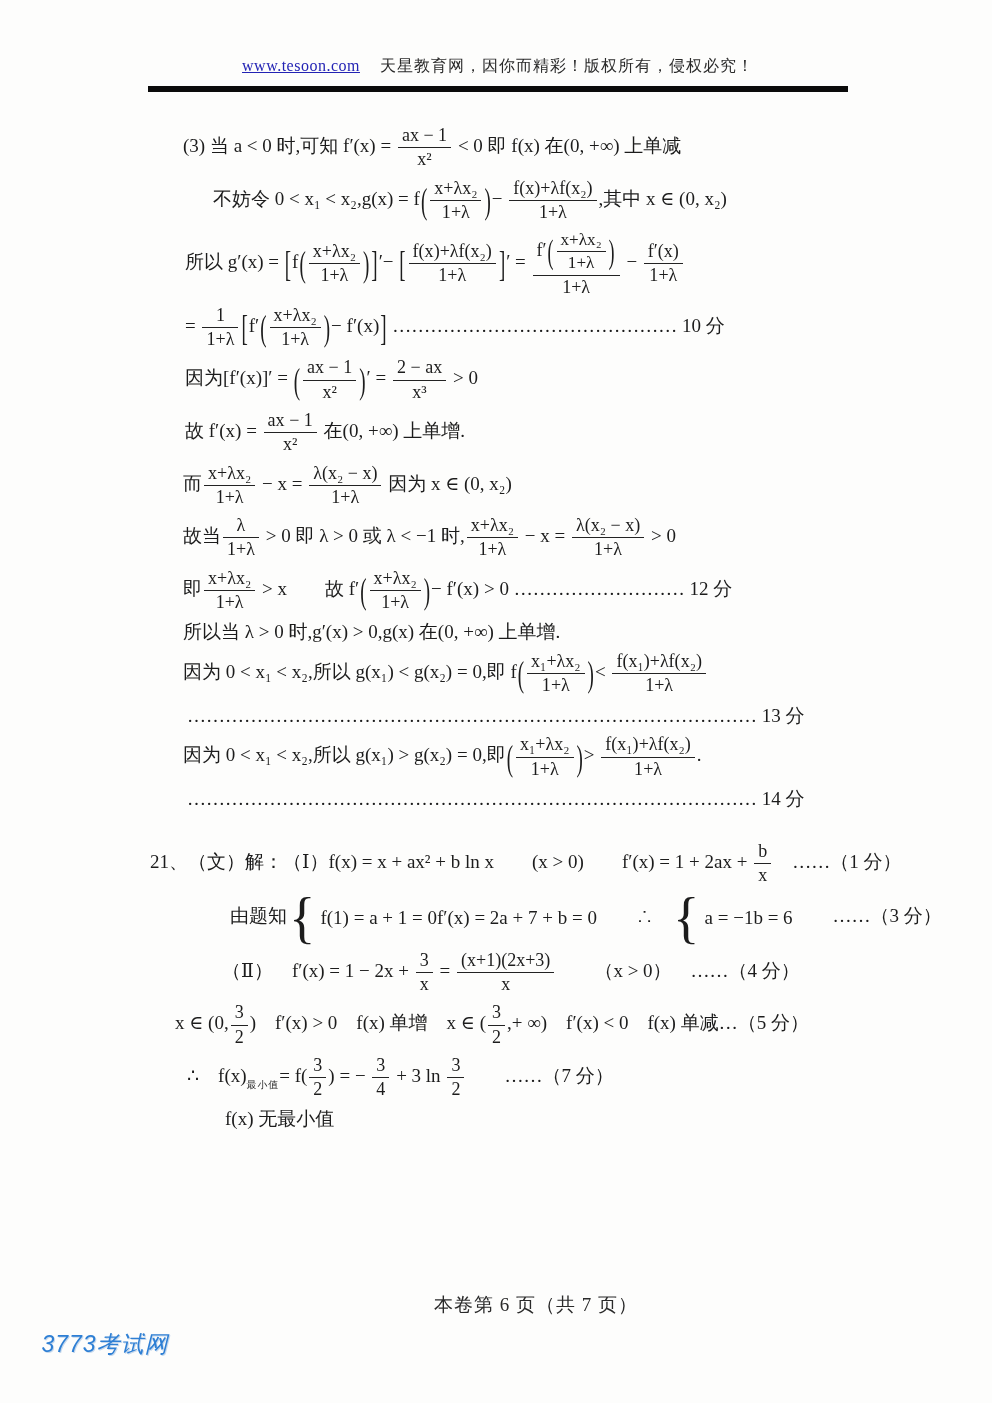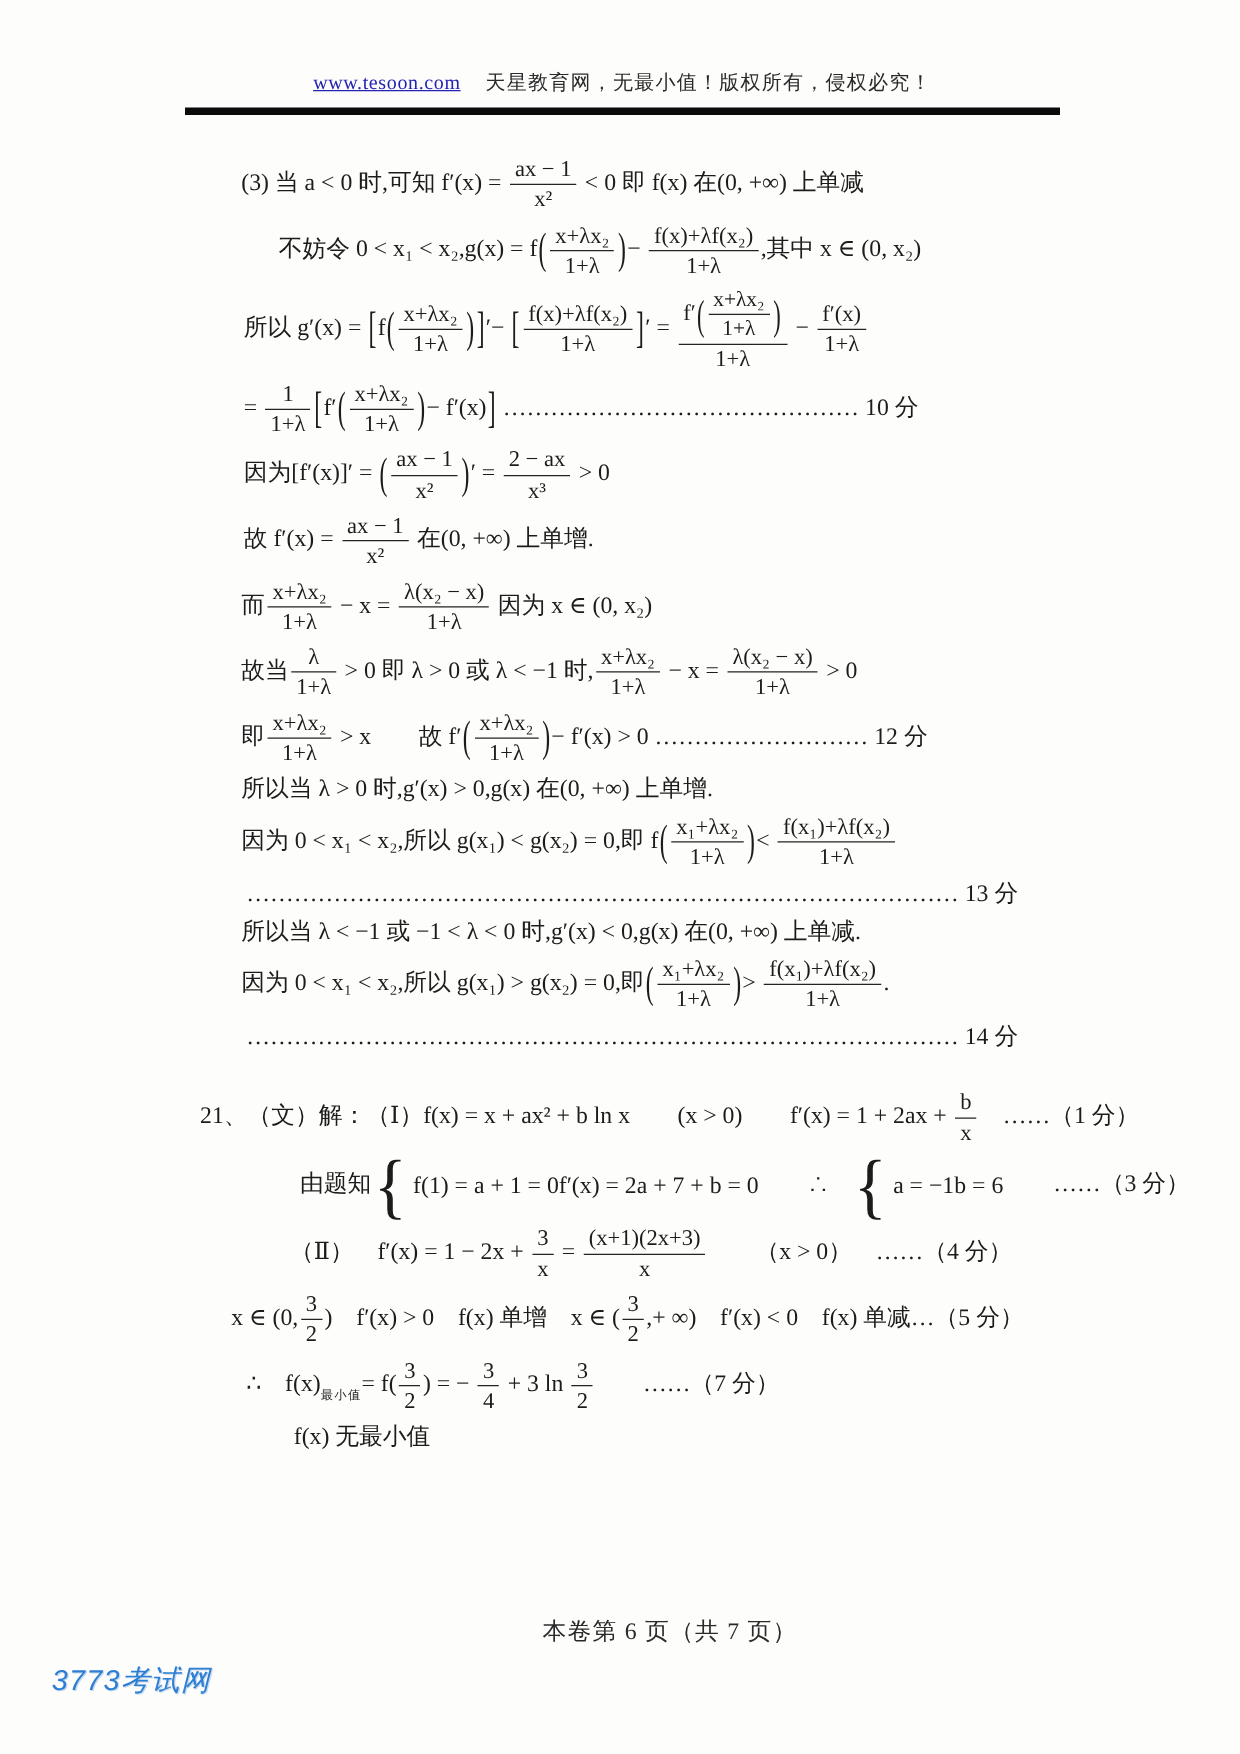--- a/index.html
+++ b/index.html
@@ -15,21 +15,21 @@
     border-bottom:6px solid #0b0b0b;
     font-size:16px;white-space:nowrap;
   }
   .header .url{
     color:#2323b4;text-decoration:underline;margin-right:20px;
     font-family:"Liberation Serif",serif;letter-spacing:.5px;cursor:pointer;
   }
   .header .slogan{color:#2a2a2a;letter-spacing:1px;}
   
   .content{
-    position:absolute;top:118px;left:160px;width:712px;
+    position:absolute;top:118px;left:150px;width:712px;
     font-size:19px;line-height:1.25;
   }
   .line{margin:7px 0;white-space:nowrap;}
   .line.gap{margin-top:30px;}
   .frac{
     display:inline-block;vertical-align:middle;text-align:center;
     font-size:.95em;line-height:1.18;padding:0 2px;
   }
   .frac .num{display:block;border-bottom:1.5px solid #232323;padding:0 4px 1px;}
   .frac .den{display:block;padding:1px 4px 0;}
@@ -56,37 +56,36 @@
     display:block;font-size:23px;font-weight:normal;font-style:italic;
     letter-spacing:1px;line-height:1.05;
     font-family:"Liberation Sans","DejaVu Sans",sans-serif;
     text-shadow:1px 1px 0 rgba(40,110,190,.25);
   }
 </style>
 </head>
 <body>
 
 <div class="header">
-  <span class="url" style="color: rgb(35, 35, 180);">www.tesoon.com</span><span class="slogan">天星教育网，无最小值！版权所有，侵权必究！</span>
+  <span class="url" style="color: rgb(35, 35, 180);">www.tesoon.com</span><span class="slogan">天星教育网，因你而精彩！版权所有，侵权必究！</span>
 </div>
 
 <div class="content">
     <div class="line" style="padding-left: 33px;">(3) 当 a &lt; 0 时,可知 f′(x) = <span class="frac"><span class="num">ax − 1</span><span class="den">x²</span></span> &lt; 0 即 f(x) 在(0, +∞) 上单减</div>
     <div class="line" style="padding-left: 63px;">不妨令 0 &lt; x₁ &lt; x₂,g(x) = f<span class="big">(</span><span class="frac"><span class="num">x+λx₂</span><span class="den">1+λ</span></span><span class="big">)</span>− <span class="frac"><span class="num">f(x)+λf(x₂)</span><span class="den">1+λ</span></span>,其中 x ∈ (0, x₂)</div>
     <div class="line" style="padding-left: 35px;">所以 g′(x) = <span class="big">[</span>f<span class="big">(</span><span class="frac"><span class="num">x+λx₂</span><span class="den">1+λ</span></span><span class="big">)</span><span class="big">]</span>′− <span class="big">[</span><span class="frac"><span class="num">f(x)+λf(x₂)</span><span class="den">1+λ</span></span><span class="big">]</span>′ = <span class="frac"><span class="num">f′<span class="big">(</span><span class="frac"><span class="num">x+λx₂</span><span class="den">1+λ</span></span><span class="big">)</span></span><span class="den">1+λ</span></span> − <span class="frac"><span class="num">f′(x)</span><span class="den">1+λ</span></span></div>
     <div class="line" style="padding-left: 35px;">= <span class="frac"><span class="num">1</span><span class="den">1+λ</span></span><span class="big">[</span>f′<span class="big">(</span><span class="frac"><span class="num">x+λx₂</span><span class="den">1+λ</span></span><span class="big">)</span>− f′(x)<span class="big">]</span> ……………………………………… 10 分</div>
     <div class="line" style="padding-left: 35px;">因为[f′(x)]′ = <span class="big">(</span><span class="frac"><span class="num">ax − 1</span><span class="den">x²</span></span><span class="big">)</span>′ = <span class="frac"><span class="num">2 − ax</span><span class="den">x³</span></span> &gt; 0</div>
     <div class="line" style="padding-left: 35px;">故 f′(x) = <span class="frac"><span class="num">ax − 1</span><span class="den">x²</span></span> 在(0, +∞) 上单增.</div>
     <div class="line" style="padding-left: 33px;">而<span class="frac"><span class="num">x+λx₂</span><span class="den">1+λ</span></span> − x = <span class="frac"><span class="num">λ(x₂ − x)</span><span class="den">1+λ</span></span> 因为 x ∈ (0, x₂)</div>
     <div class="line" style="padding-left: 33px;">故当<span class="frac"><span class="num">λ</span><span class="den">1+λ</span></span> &gt; 0 即 λ &gt; 0 或 λ &lt; −1 时,<span class="frac"><span class="num">x+λx₂</span><span class="den">1+λ</span></span> − x = <span class="frac"><span class="num">λ(x₂ − x)</span><span class="den">1+λ</span></span> &gt; 0</div>
     <div class="line" style="padding-left: 33px;">即<span class="frac"><span class="num">x+λx₂</span><span class="den">1+λ</span></span> &gt; x　　故 f′<span class="big">(</span><span class="frac"><span class="num">x+λx₂</span><span class="den">1+λ</span></span><span class="big">)</span>− f′(x) &gt; 0 ……………………… 12 分</div>
     <div class="line" style="padding-left: 33px;">所以当 λ &gt; 0 时,g′(x) &gt; 0,g(x) 在(0, +∞) 上单增.</div>
     <div class="line" style="padding-left: 33px;">因为 0 &lt; x₁ &lt; x₂,所以 g(x₁) &lt; g(x₂) = 0,即 f<span class="big">(</span><span class="frac"><span class="num">x₁+λx₂</span><span class="den">1+λ</span></span><span class="big">)</span>&lt; <span class="frac"><span class="num">f(x₁)+λf(x₂)</span><span class="den">1+λ</span></span></div>
     <div class="line" style="padding-left: 37px;">……………………………………………………………………………… 13 分</div>
-    <div class="line" style="padding-left: 33px;">所以当 λ &lt; −1 或 −1 &lt; λ &lt; 0 时,g′(x) &lt; 0,g(x) 在(0, +∞) 上单减.</div>
     <div class="line" style="padding-left: 33px;">因为 0 &lt; x₁ &lt; x₂,所以 g(x₁) &gt; g(x₂) = 0,即<span class="big">(</span><span class="frac"><span class="num">x₁+λx₂</span><span class="den">1+λ</span></span><span class="big">)</span>&gt; <span class="frac"><span class="num">f(x₁)+λf(x₂)</span><span class="den">1+λ</span></span>.</div>
     <div class="line" style="padding-left: 37px;">……………………………………………………………………………… 14 分</div>
     <div class="line gap" style="padding-left: 0px;">21、（文）解：（Ⅰ）f(x) = x + ax² + b ln x　　(x &gt; 0)　　f′(x) = 1 + 2ax + <span class="frac"><span class="num">b</span><span class="den">x</span></span>　……（1 分）</div>
     <div class="line" style="padding-left: 80px;">由题知<span class="sys">
         <span class="brace">{</span>
         <span class="col">
           <span class="row">f(1) = a + 1 = 0</span>
           <span class="row">f′(x) = 2a + 7 + b = 0</span>
         </span>
       </span>　　∴　<span class="sys">

